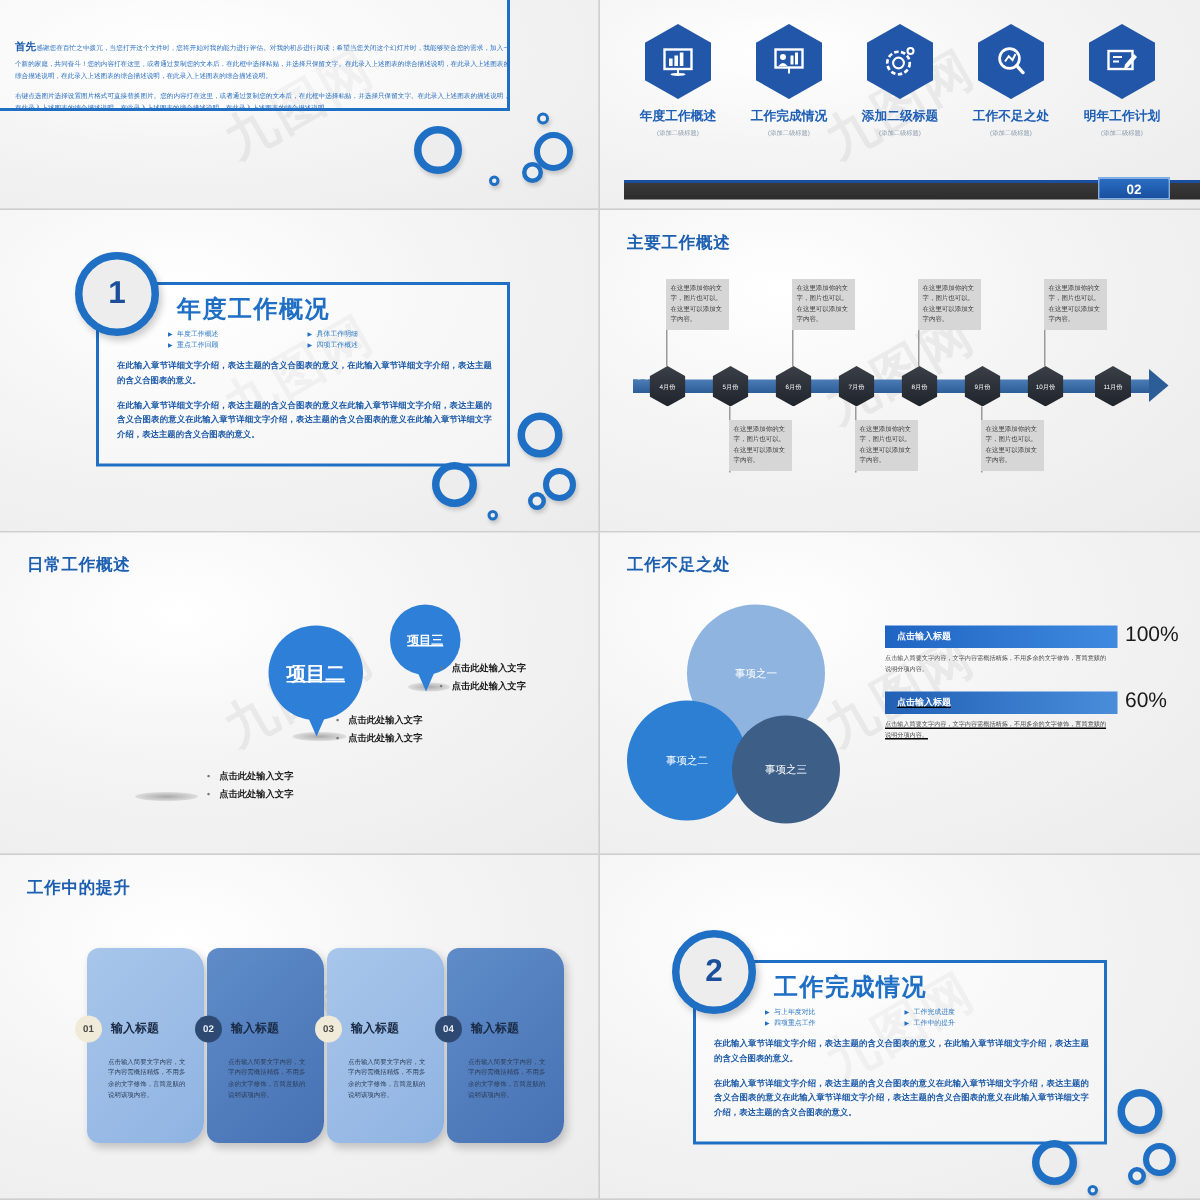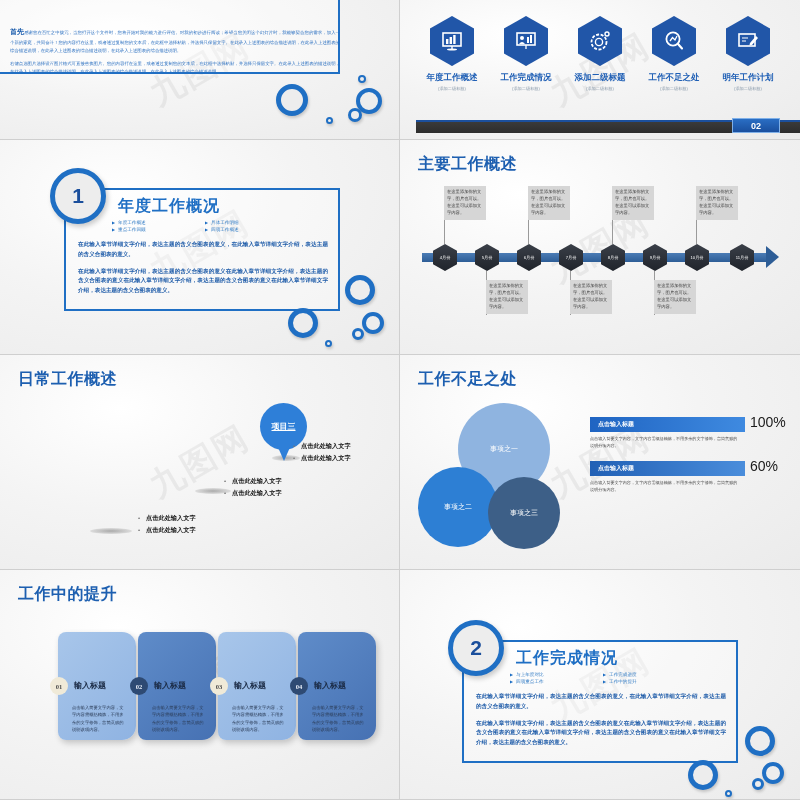--- a/index.html
+++ b/index.html
@@ -27,21 +27,21 @@
   .wm {
     position:absolute; inset:0; pointer-events:none;
     display:flex; align-items:center; justify-content:center;
     font-size:34px; color:rgba(0,0,0,0.055);
     font-weight:bold; letter-spacing:2px;
     transform:rotate(-30deg);
     user-select:none;
   }
   .ptitle {
     position:absolute; left:18px; top:14px;
-    font-size:16px; font-weight:bold; color:#1d5fb0;
+    font-size:11px; font-weight:bold; color:#1d5fb0;
     letter-spacing:0.5px;
   }
 
   
   .s1 .introbox {
     position:absolute; left:-12px; top:-22px; width:352px; height:96px;
     border:2px solid #1f6fc4; background:rgba(255,255,255,0.35);
   }
   .s1 .introtxt {
     position:absolute; left:10px; top:26px; width:330px;
@@ -176,24 +176,23 @@
     width:155px;
   }
   .pct {
     position:absolute; left:160px; top:-3px;
     font-size:14px; color:#1a1a1a; font-weight:normal;
   }
   .bartxt { font-size:4.1px; color:#4a4a4a; line-height:1.7; margin-top:4px; width:150px; }
 
   
   .card {
-    position:absolute; width:78px; height:108px;
+    position:absolute; width:78px; height:130px;
     border-radius:8px 14px 14px 8px;
     box-shadow:2px 3px 6px rgba(0,0,0,0.2);
-    font-family:Liberation Serif, serif;
   }
   .cardnum {
     position:absolute; left:-8px; top:45px;
     width:18px; height:18px; border-radius:50%;
     display:flex; align-items:center; justify-content:center;
     font-size:6.5px; font-weight:bold;
   }
   .cardtitle { position:absolute; left:16px; top:48px; font-size:8px; font-weight:bold; color:#1a2a44; }
   .cardtxt { position:absolute; left:14px; top:72px; width:52px; font-size:4.3px; line-height:1.7; color:#2b3c57; }
 
@@ -370,20 +369,21 @@
     <div class="wm">九图网</div>
     <div class="ptitle">日常工作概述</div>
 
     <div class="bshadow" style="left:90px;top:173px;width:42px;"></div>
     <div class="blist" style="left:138px;top:157px;">
       <div>点击此处输入文字</div>
       <div>点击此处输入文字</div>
     </div>
 
     <div class="bshadow" style="left:195px;top:133px;width:36px;"></div>
+    <div class="balloon" style="left:179px;top:62px;width:63px;height:63px;font-size:13px;">项目二</div>
     <div class="blist" style="left:224px;top:120px;">
       <div>点击此处输入文字</div>
       <div>点击此处输入文字</div>
     </div>
 
     <div class="bshadow" style="left:272px;top:100px;width:28px;"></div>
     <div class="balloon" style="left:260px;top:48px;width:47px;height:47px;font-size:8px;">项目三</div>
     <div class="blist" style="left:293px;top:85px;">
       <div>点击此处输入文字</div>
       <div>点击此处输入文字</div>
@@ -396,21 +396,21 @@
 
     <div class="venn" style="left:58px;top:48px;width:92px;height:92px;background:#8fb4e0;">事项之一</div>
     <div class="venn" style="left:18px;top:112px;width:80px;height:80px;background:#2d7fd4;">事项之二</div>
     <div class="venn" style="left:88px;top:122px;width:72px;height:72px;background:#3d5f87;">事项之三</div>
 
     <div class="barrow" style="left:190px;top:62px;">
       <div class="bar" style="background:linear-gradient(90deg,#1f64c2,#3f8ae0);">点击输入标题</div>
       <div class="pct">100%</div>
       <div class="bartxt">点击输入简要文字内容，文字内容需概括精炼，不用多余的文字修饰，言简意赅的说明分项内容。</div>
     </div>
-    <div class="barrow" style="left:190px;top:106px;">
+    <div class="barrow" style="left:190px;top:106px;text-decoration:underline;">
       <div class="bar" style="background:linear-gradient(90deg,#2160b5,#4a8ddb);">点击输入标题</div>
       <div class="pct">60%</div>
       <div class="bartxt">点击输入简要文字内容，文字内容需概括精炼，不用多余的文字修饰，言简意赅的说明分项内容。</div>
     </div>
   </div>
 
   <div class="slide">
     <div class="wm">九图网</div>
     <div class="ptitle">工作中的提升</div>
 

